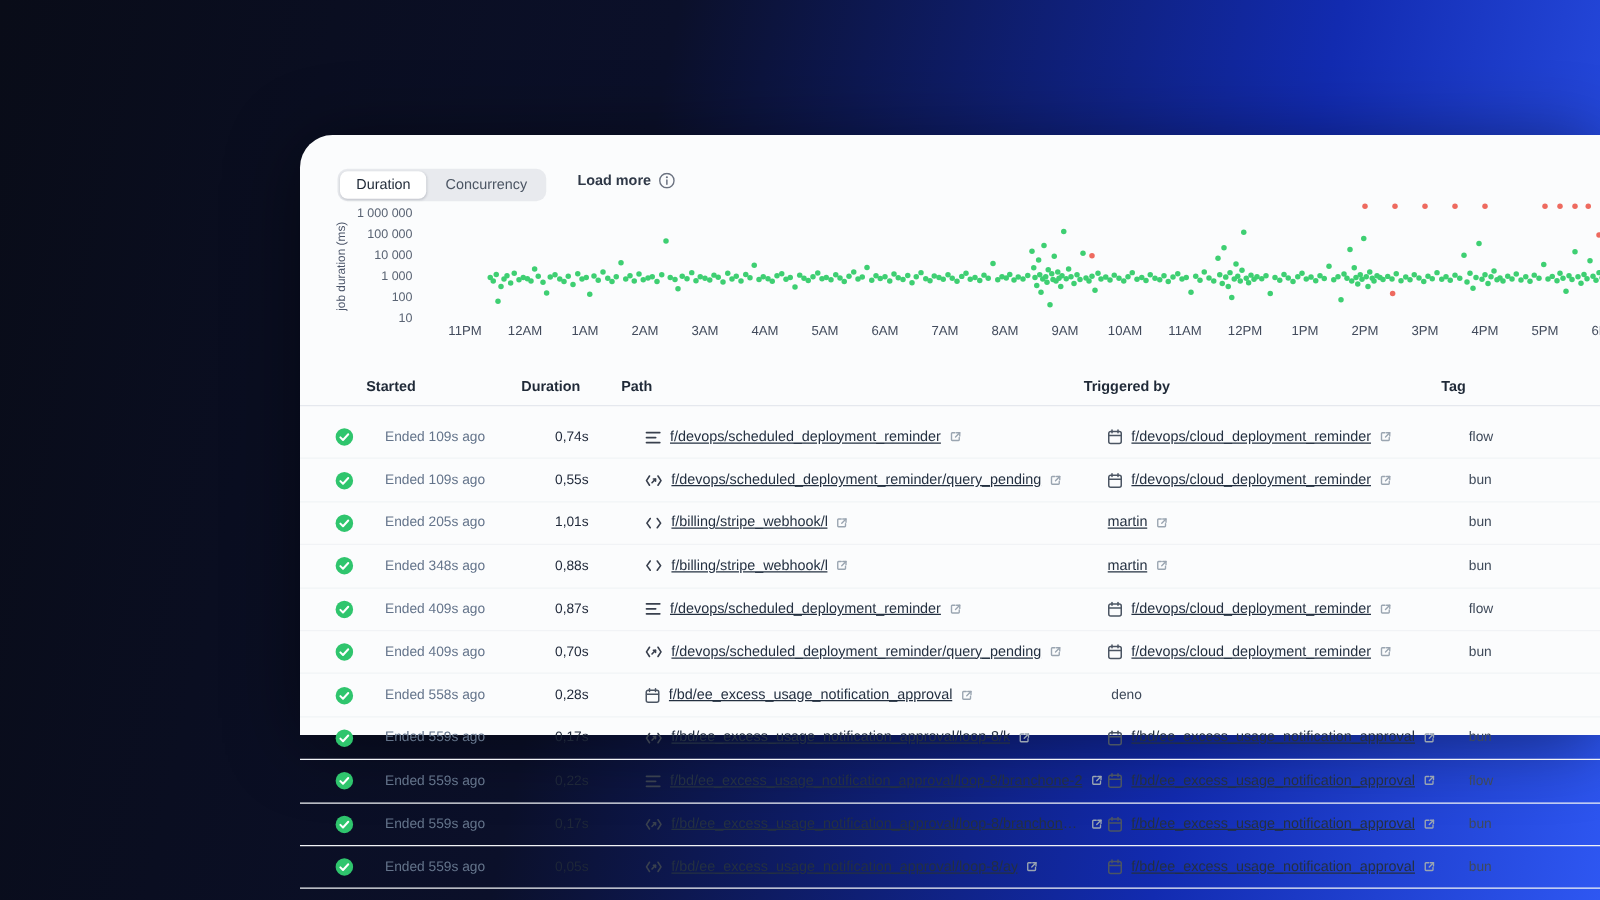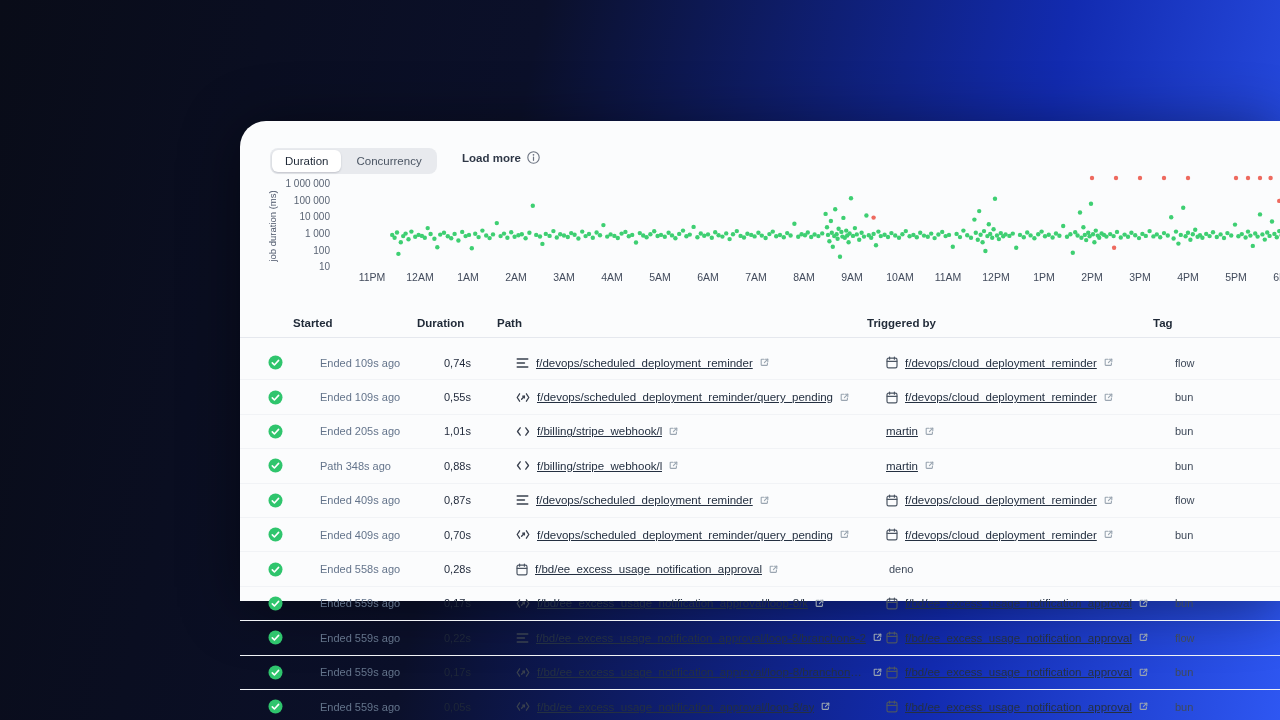--- a/index.html
+++ b/index.html
@@ -1,18 +1,18 @@
 <!DOCTYPE html>
 <html><head>
 <meta charset="utf-8">
 <style>
   html,body{margin:0;padding:0;width:1280px;height:720px;overflow:hidden;
     font-family:"Liberation Sans","DejaVu Sans",sans-serif;}
   body{background:linear-gradient(102deg,#090c18 0%,#0b102a 38%,#122bb0 75%,#2e57f2 100%);}
-  .card{position:absolute;left:240px;top:121px;width:1040px;height:480px;
+  .card{position:absolute;left:240px;top:108px;width:1040px;height:480px;
     background:#fbfcfd;border-top-left-radius:26px;box-shadow:0 6px 60px rgba(0,0,0,.45);}
   
   .tabs{position:absolute;left:30px;top:27px;display:flex;background:#e8eaee;
     border-radius:8px;padding:2px;gap:2px;}
   .tab{border:0;background:transparent;font:500 11.5px "Liberation Sans",sans-serif;
     color:#4b5563;padding:5px 13px;border-radius:6px;cursor:pointer;}
   .tab.active{background:#ffffff;color:#1f2937;box-shadow:0 1px 2px rgba(15,23,42,.18);}
   .load-more{position:absolute;left:216px;top:29px;display:flex;align-items:center;gap:6px;
     background:none;border:0;cursor:pointer;font:700 11.5px "Liberation Sans",sans-serif;color:#2f3847;}
   
@@ -22,21 +22,21 @@
   .ylab{font:9.5px "Liberation Sans",sans-serif;fill:#4a5468;}
   
   .table{position:absolute;left:0;top:187px;width:100%;}
   .thead{display:grid;grid-template-columns:53px 124px 80px 370px 286px 1fr;
     height:29px;align-items:center;border-bottom:1px solid #e5e8ee;}
   .thead span{font:700 11.5px "Liberation Sans",sans-serif;color:#1f2937;}
   #rows{padding-top:8px;}
   .trow{display:grid;grid-template-columns:53px 124px 80px 370px 286px 1fr;
     padding-left:15px;height:33.4px;align-items:center;border-bottom:1px solid #f1f3f6;cursor:pointer;}
   .c-status{margin-left:13px;display:flex;align-items:center;}
-  .c-started{font-size:11px;color:#64748b;margin-left:12px;}
+  .c-started{font-size:11px;color:#64748b;}
   .c-duration{font-size:11px;color:#1e2738;margin-left:12px;}
   .c-path,.c-trigger{display:flex;align-items:center;gap:7px;padding-left:4px;font-size:11.5px;color:#243041;min-width:0;text-decoration:underline;}
   .ptext{white-space:nowrap;overflow:hidden;text-overflow:ellipsis;}
   .picon,.eicon{display:flex;align-items:center;flex:0 0 auto;}
   .c-tag{font-size:11px;color:#3f4a5a;padding-left:7px;}
 </style>
 </head>
 <body>
 
 <div>
@@ -561,21 +561,21 @@
             </span>
             <span class="c-tag">bun</span>
           </div>
           <div class="trow">
             <span class="c-status">
               <svg width="15" height="15" viewBox="0 0 15 15">
                 <circle cx="7.5" cy="7.5" r="7" fill="#2fc56d"></circle>
                 <path d="M4.3 7.9l2.1 2.1 4.2-4.6" stroke="#fff" stroke-width="1.6" fill="none" stroke-linecap="round" stroke-linejoin="round"></path>
               </svg>
             </span>
-            <span class="c-started">Path 348s ago</span>
+            <span class="c-started">Ended 348s ago</span>
             <span class="c-duration">0,88s</span>
             <span class="c-path">
               <span class="picon">
                 <svg width="14" height="11" viewBox="0 0 14 11">
                   <g stroke="#39404e" stroke-width="1.3" fill="none" stroke-linecap="round" stroke-linejoin="round">
                     <path d="M4.2 1.8L1.5 5.5l2.7 3.7"></path>
                     <path d="M9.8 1.8l2.7 3.7-2.7 3.7"></path>
                   </g>
                 </svg>
               </span>

